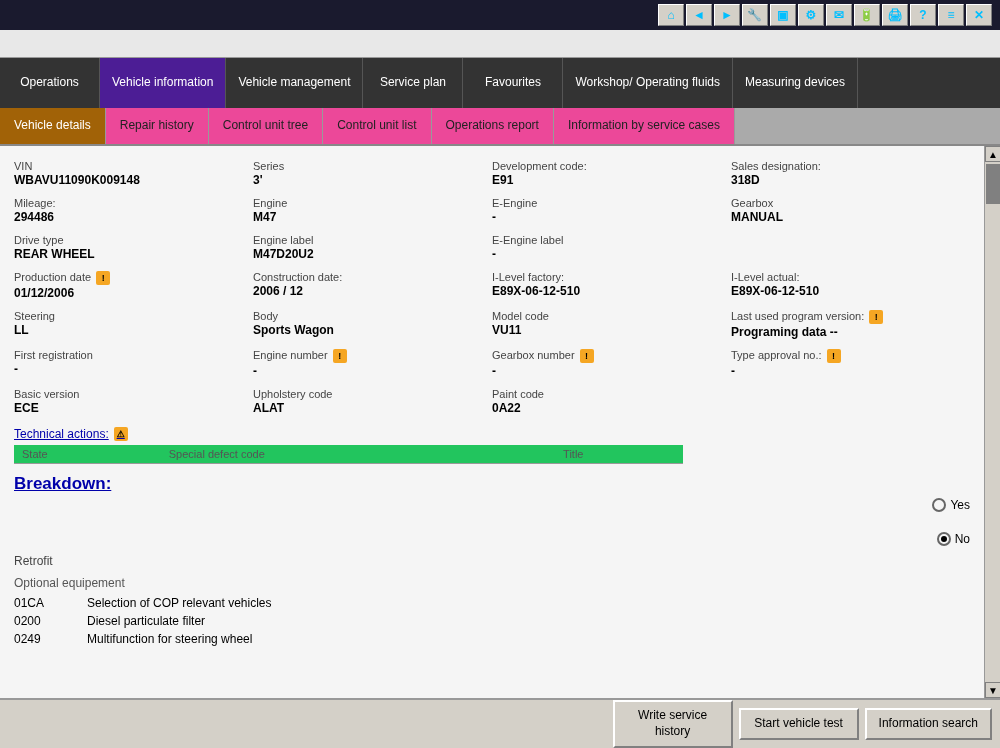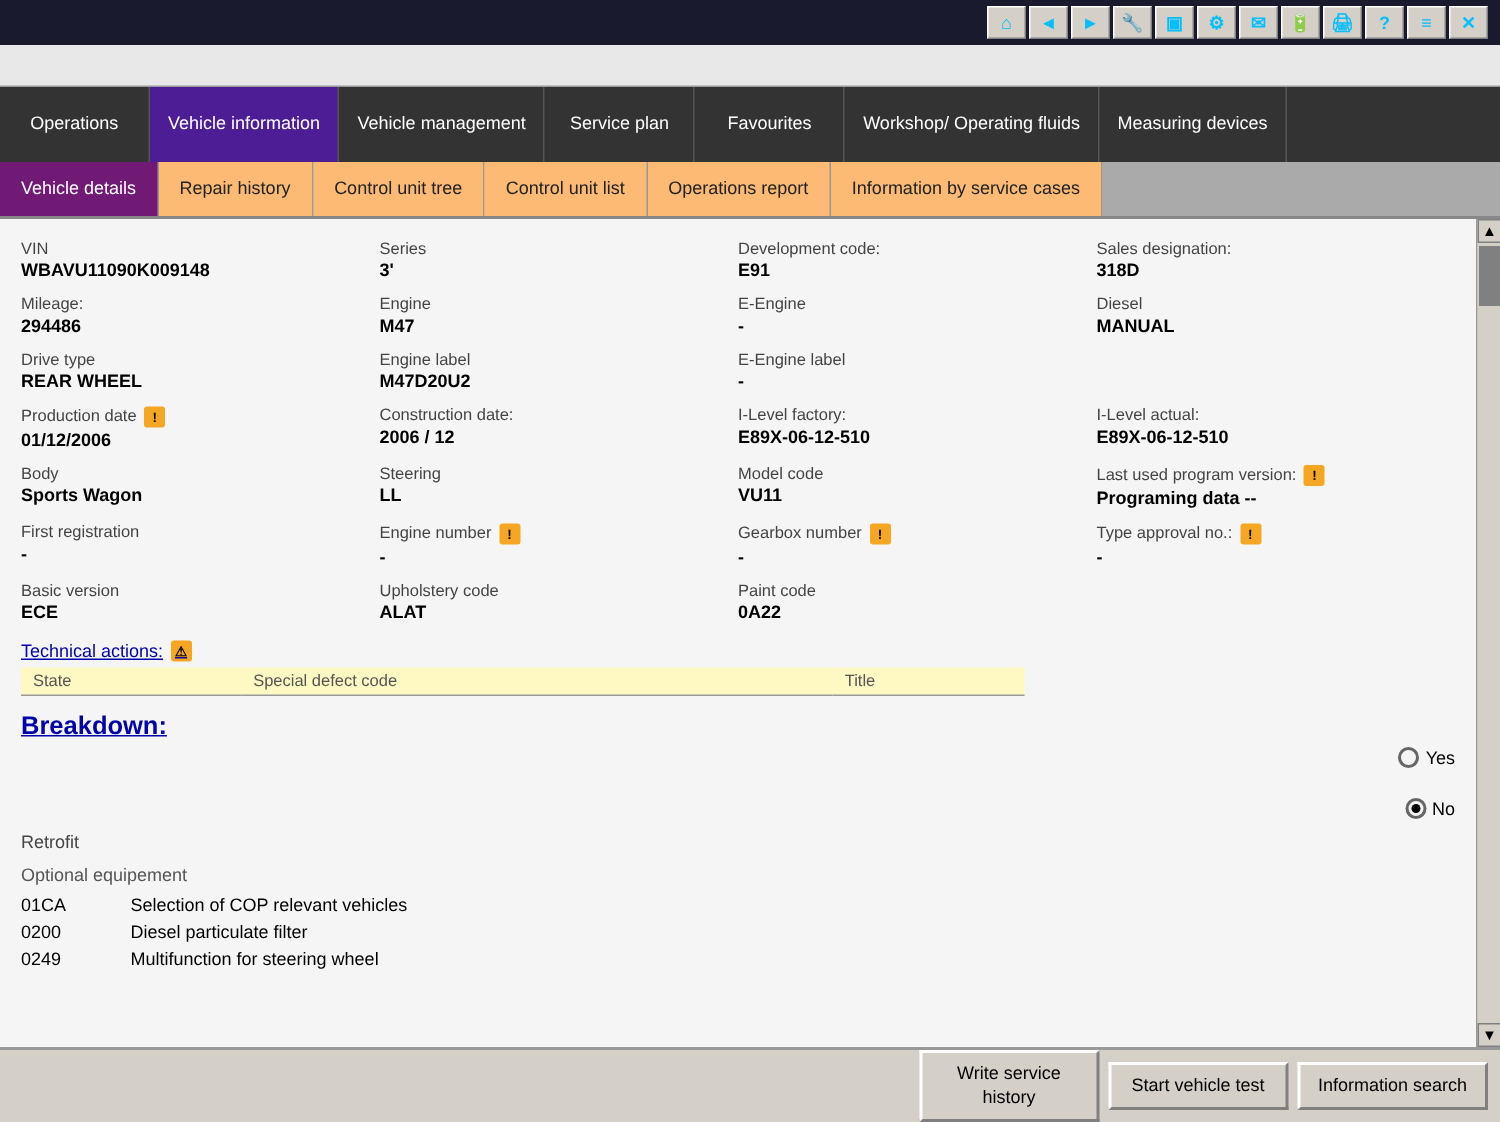--- a/index.html
+++ b/index.html
@@ -76,28 +76,28 @@
       height: 38px;
       border-bottom: 2px solid #888;
     }
     .sub-nav-item {
       padding: 4px 14px;
       cursor: pointer;
       display: flex;
       align-items: center;
       justify-content: center;
       text-align: center;
-      background: #fdba74;
+      background: #ec4899;
       border-right: 1px solid #999;
       color: #222;
       font-size: 12px;
       min-width: 100px;
       line-height: 1.3;
     }
-    .sub-nav-item.active { background: #701a75; color: #fff; }
+    .sub-nav-item.active { background: #a16207; color: #fff; }
 
     
     #content-area {
       background: #f5f5f5;
       height: calc(748px - 30px - 28px - 50px - 38px - 50px);
       overflow: hidden;
       display: flex;
       position: relative;
     }
     #content-scroll {
@@ -188,21 +188,21 @@
       gap: 3px;
     }
 
     
     .defect-table {
       width: 70%;
       border-collapse: collapse;
       margin-bottom: 10px;
     }
     .defect-table th {
-      background: #fef9c3;
+      background: #22c55e;
       border-bottom: 1px solid #999;
       padding: 3px 8px;
       text-align: left;
       font-weight: normal;
       font-size: 11px;
       color: #555;
     }
 
     
     .breakdown-section { margin: 8px 0; }
@@ -340,21 +340,21 @@
         </div>
         <div class="detail-cell">
           <div class="detail-label">Engine</div>
           <div class="detail-value">M47</div>
         </div>
         <div class="detail-cell">
           <div class="detail-label">E-Engine</div>
           <div class="detail-value">-</div>
         </div>
         <div class="detail-cell">
-          <div class="detail-label">Diesel</div>
+          <div class="detail-label">Gearbox</div>
           <div class="detail-value">MANUAL</div>
         </div>
         <div class="detail-cell">
           <div class="detail-label">Drive type</div>
           <div class="detail-value">REAR WHEEL</div>
         </div>
         <div class="detail-cell">
           <div class="detail-label">Engine label</div>
           <div class="detail-value">M47D20U2</div>
         </div>
@@ -376,26 +376,26 @@
         </div>
         <div class="detail-cell">
           <div class="detail-label">I-Level factory:</div>
           <div class="detail-value">E89X-06-12-510</div>
         </div>
         <div class="detail-cell">
           <div class="detail-label">I-Level actual:</div>
           <div class="detail-value">E89X-06-12-510</div>
         </div>
         <div class="detail-cell">
+          <div class="detail-label">Steering</div>
+          <div class="detail-value">LL</div>
+        </div>
+        <div class="detail-cell">
           <div class="detail-label">Body</div>
           <div class="detail-value">Sports Wagon</div>
-        </div>
-        <div class="detail-cell">
-          <div class="detail-label">Steering</div>
-          <div class="detail-value">LL</div>
         </div>
         <div class="detail-cell">
           <div class="detail-label">Model code</div>
           <div class="detail-value">VU11</div>
         </div>
         <div class="detail-cell">
           <div class="detail-label">Last used program version: <span class="warn-icon">!</span></div>
           <div class="detail-value">Programing data --</div>
         </div>
         <div class="detail-cell">

